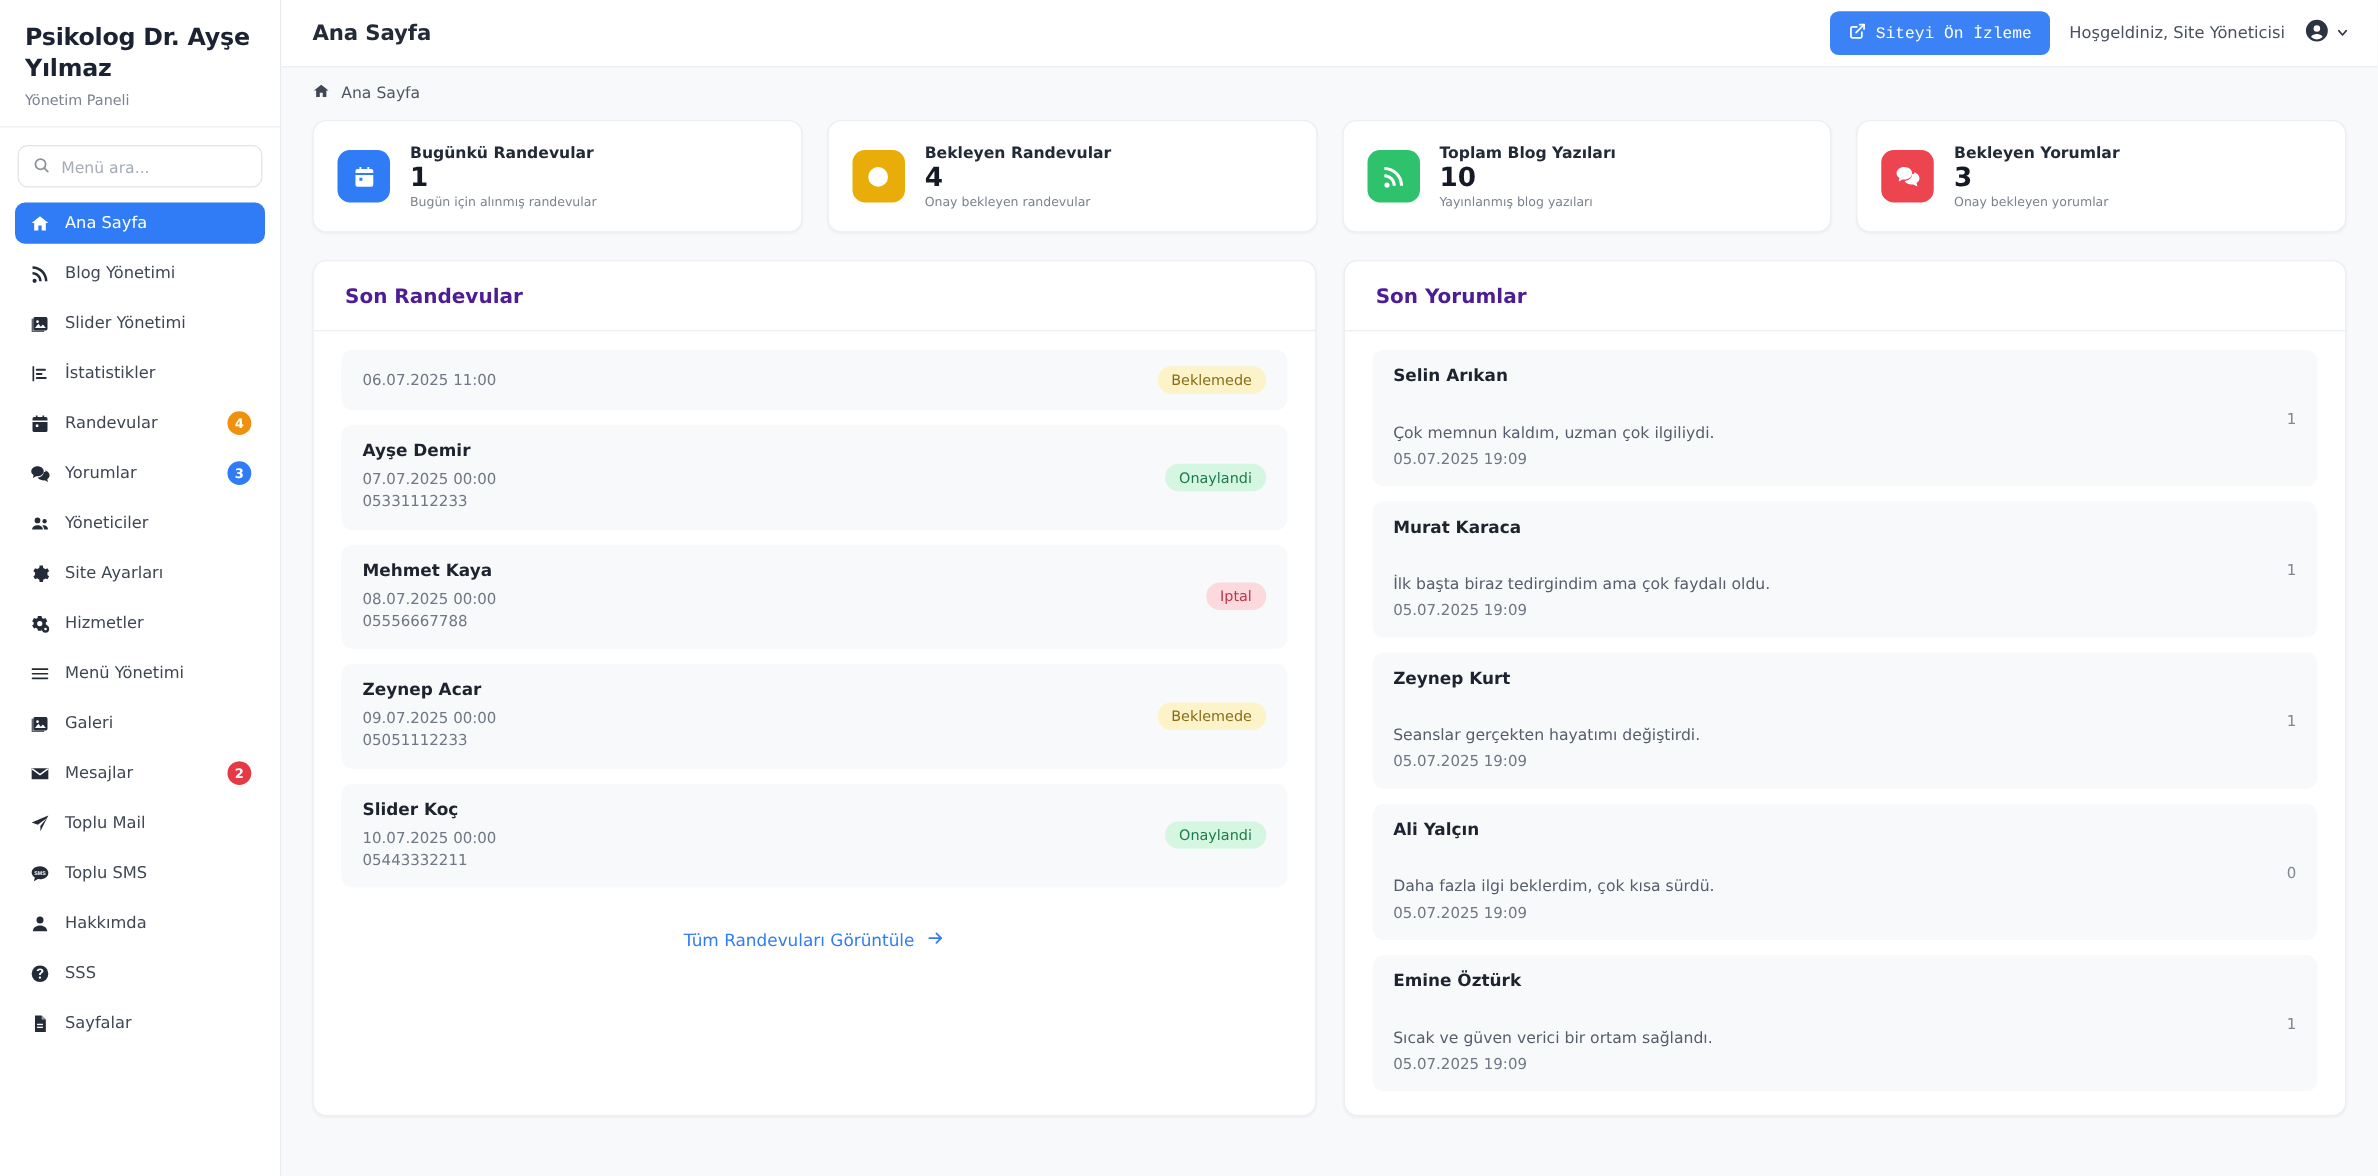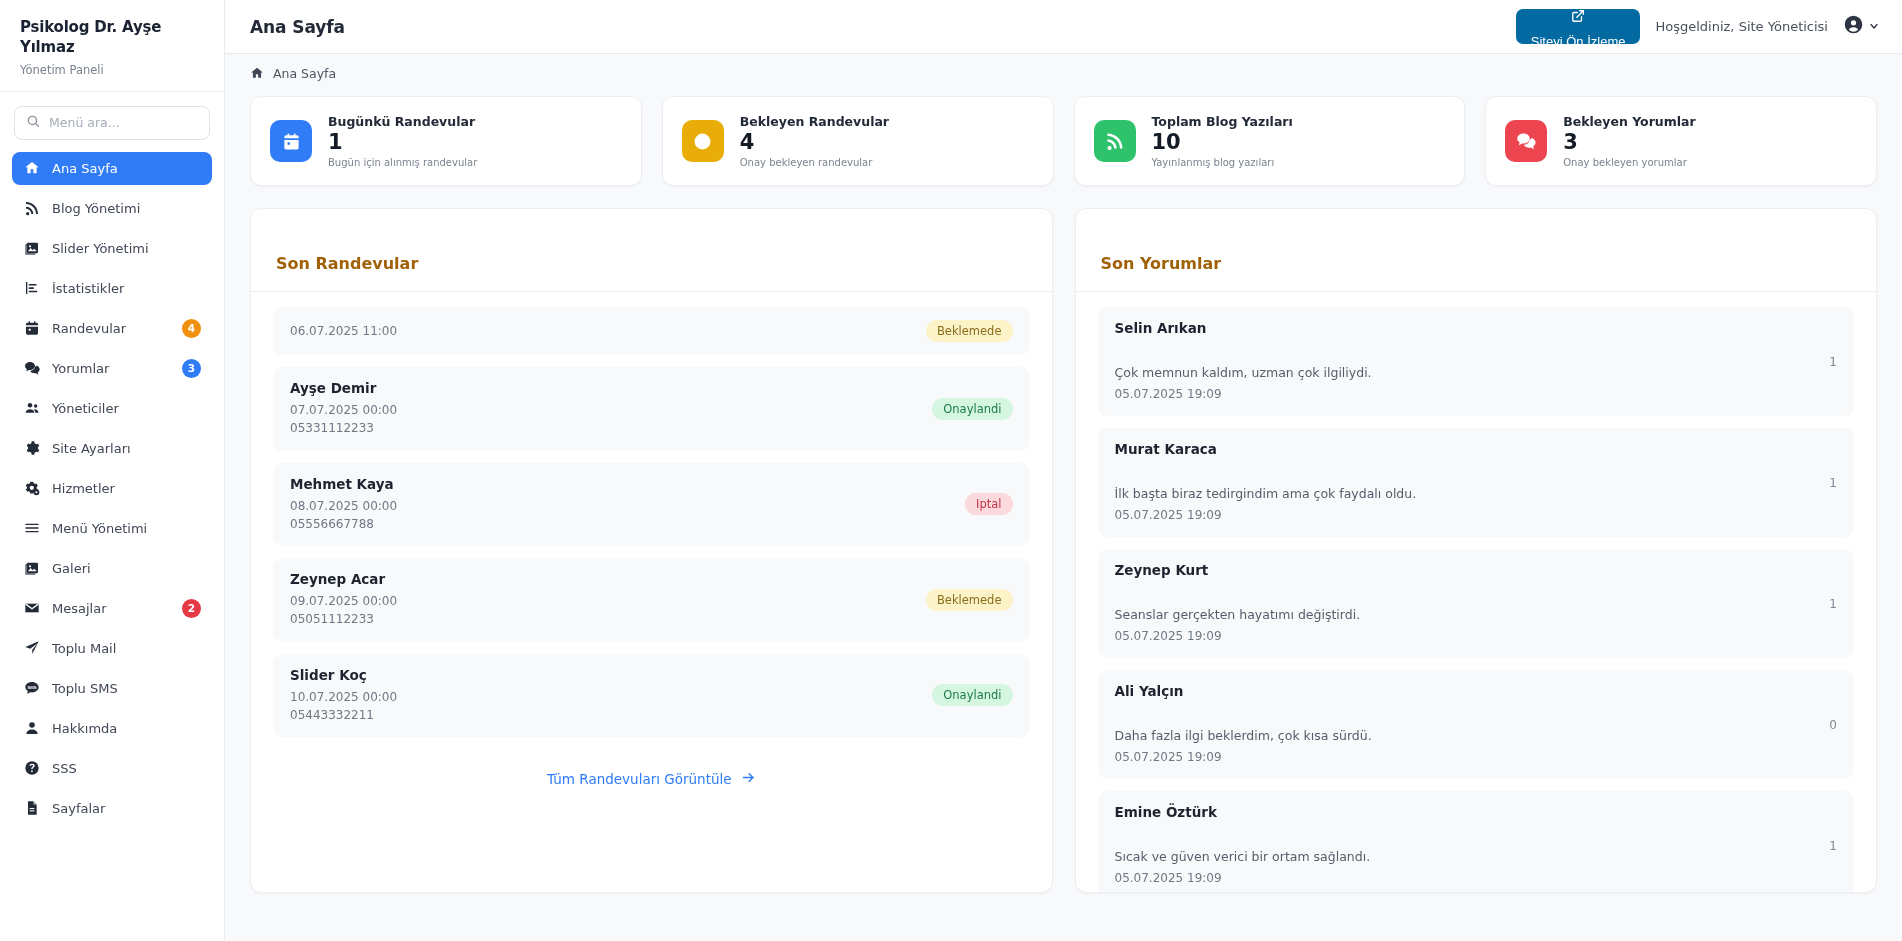--- a/index.html
+++ b/index.html
@@ -19,21 +19,21 @@
     background: #ffffff;
     border-right: 1px solid #e8eaed;
     display: flex; flex-direction: column;
     overflow: hidden;
   }
   .brand {
     padding: 18px 20px 14px 20px;
     border-bottom: 1px solid #eceef1;
   }
   .brand-title {
-    font-size: 15px; font-weight: 700; color: #1b2333;
+    font-size: 19px; font-weight: 700; color: #1b2333;
     line-height: 1.32; letter-spacing: -0.2px;
   }
   .brand-sub {
     font-size: 11.5px; color: #7a828f; margin-top: 5px;
   }
   .search-wrap { padding: 14px 14px 10px 14px; }
   .search-box {
     display: flex; align-items: center; gap: 9px;
     height: 34px; padding: 0 11px;
     border: 1px solid #dfe3e8; border-radius: 8px;
@@ -77,23 +77,23 @@
   .topbar {
     height: 54px; min-height: 54px; background: #fff;
     border-bottom: 1px solid #e8eaed;
     display: flex; align-items: center;
     padding: 0 22px 0 25px; gap: 16px;
   }
   .topbar-title { font-size: 17px; font-weight: 600; color: #242b38; letter-spacing: -0.1px; }
   .topbar-right { margin-left: auto; display: flex; align-items: center; gap: 15px; }
   .preview-btn {
     display: flex; align-items: center; gap: 8px;
-    background: #0369a1; color: #fff;
+    background: #3b82f6; color: #fff;
     height: 35px; padding: 0 15px; border: 0; border-radius: 7px;
-    font-size: 13px; cursor: pointer; font-family: Liberation Sans, sans-serif; flex-direction: column;
+    font-size: 13px; cursor: pointer; font-family: Liberation Mono, monospace;
   }
   .welcome { font-size: 13px; color: #4a515e; }
   .user-chip { display: flex; align-items: center; gap: 4px; cursor: pointer; color: #2c3342; }
 
   .breadcrumb {
     height: 38px; display: flex; align-items: center; gap: 9px;
     padding: 0 25px; font-size: 12.5px; color: #4e5664;
   }
   .breadcrumb .bc-icon { color: #3f4754; display: flex; }
 
@@ -121,21 +121,21 @@
   .panel {
     flex: 1; background: #fff; border: 1px solid #eceef1;
     border-radius: 11px; overflow: hidden;
     box-shadow: 0 1px 2px rgba(16,24,40,0.04);
     display: flex; flex-direction: column;
     max-height: 685px;
   }
   .panel-head {
     padding: 18px 25px; border-bottom: 1px solid #eceef1;
   }
-  .panel-title { font-size: 16px; font-weight: 600; color: #a16207; margin-top: 27px; }
+  .panel-title { font-size: 16px; font-weight: 600; color: #4c1d95; }
   .panel-body { padding: 15px 22px 6px 22px; }
 
   .row-item {
     background: #f8f9fb; border-radius: 9px;
     padding: 13px 17px; margin-bottom: 12px;
     display: flex; align-items: center; gap: 12px;
     cursor: pointer;
   }
   .row-main { flex: 1; min-width: 0; }
   .row-name { font-size: 13.5px; font-weight: 700; color: #1d2430; margin-bottom: 5px; }

